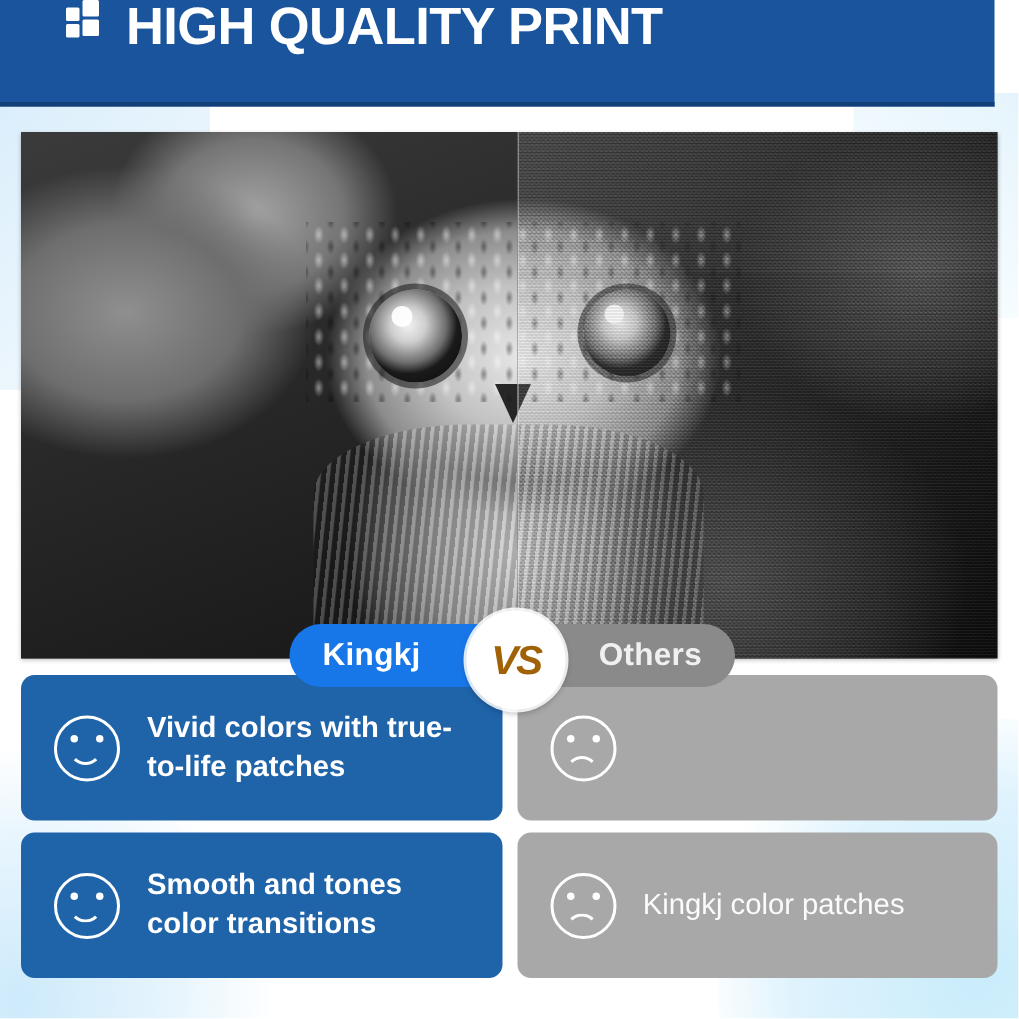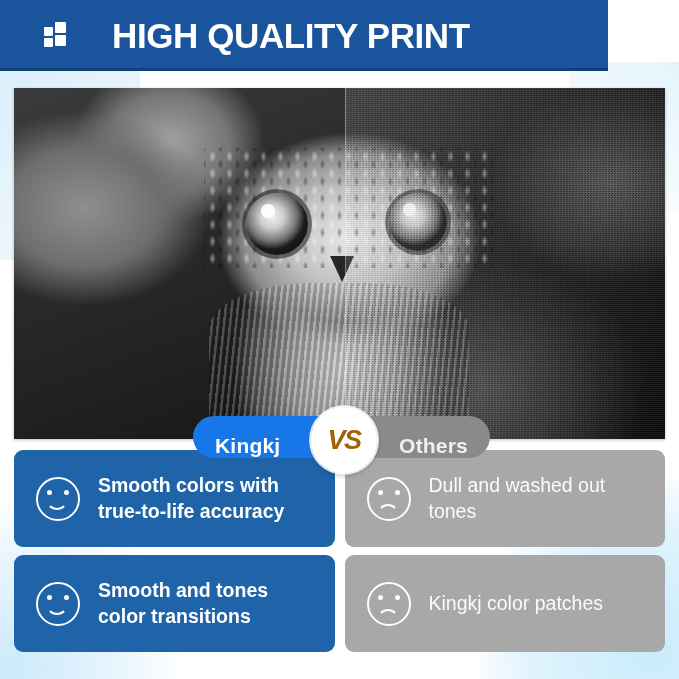--- a/index.html
+++ b/index.html
@@ -48,29 +48,27 @@
     right: -20px; top: 62px;
     width: 130px; height: 150px;
     background: linear-gradient(215deg, #e3f3fc 0%, #f4fbfe 60%, rgba(255,255,255,0) 100%);
     pointer-events: none;
   }
 
   
   .header {
     position: absolute;
     left: 0; top: 0;
-    width: 608px;
+    width: 663px;
     height: 71px;
     background: #1a549c;
     display: flex;
-    align-items: center;
     padding-left: 44px;
     box-sizing: border-box;
     z-index: 5;
-    gap: 28px;
   }
   .header::after {
     content: "";
     position: absolute;
     left: 0; bottom: 0;
     width: 100%; height: 3px;
     background: #123f77;
   }
   .blocks-icon {
     width: 26px;
@@ -231,21 +229,21 @@
     top: 416px;
     height: 44px;
     z-index: 8;
     pointer-events: none;
   }
   .pill {
     position: absolute;
     top: 0;
     height: 42px;
     display: flex;
-    align-items: flex-end;
+    align-items: center;
     pointer-events: auto;
   }
   .pill-left {
     left: 193px;
     width: 148px;
     background: #1877e8;
     border-radius: 21px 0 0 21px;
     justify-content: flex-start;
     padding-left: 22px;
     box-sizing: border-box;
@@ -439,29 +437,28 @@
 
   <div class="cards">
 
     <div class="card-row">
       <div class="card card-good">
         <span class="face happy">
           <i class="eye-dot l"></i>
             <i class="eye-dot r"></i>
             <i class="mouth"></i>
         </span>
-        <span class="card-text">Smooth colors with true-to-life accuracy</span>
+        <span class="card-text">Vivid colors with true-to-life patches</span>
       </div>
       <div class="card card-bad">
         <span class="face sad">
           <i class="eye-dot l"></i>
             <i class="eye-dot r"></i>
             <i class="mouth"></i>
         </span>
-        <span class="card-text">Dull and washed out tones</span>
       </div>
     </div>
 
     <div class="card-row">
       <div class="card card-good">
         <span class="face happy">
           <i class="eye-dot l"></i>
             <i class="eye-dot r"></i>
             <i class="mouth"></i>
         </span>

